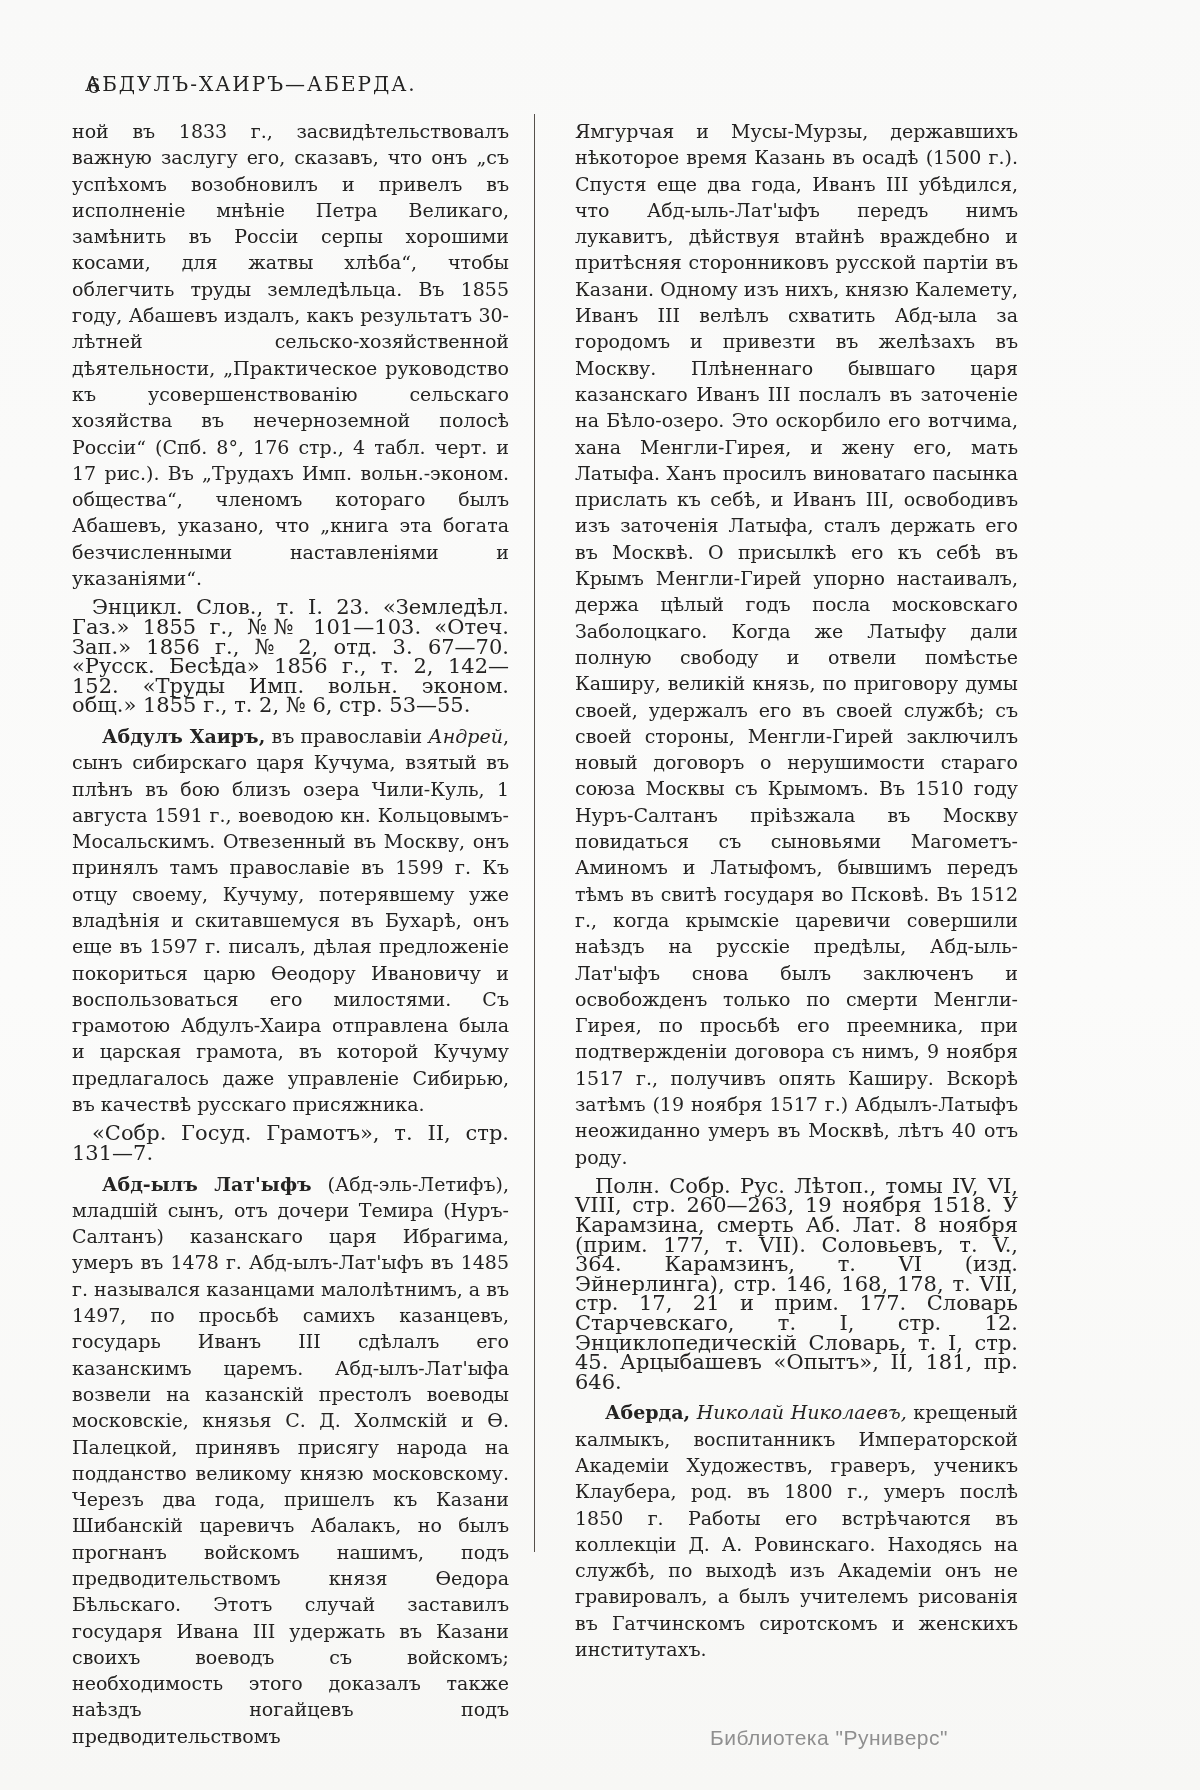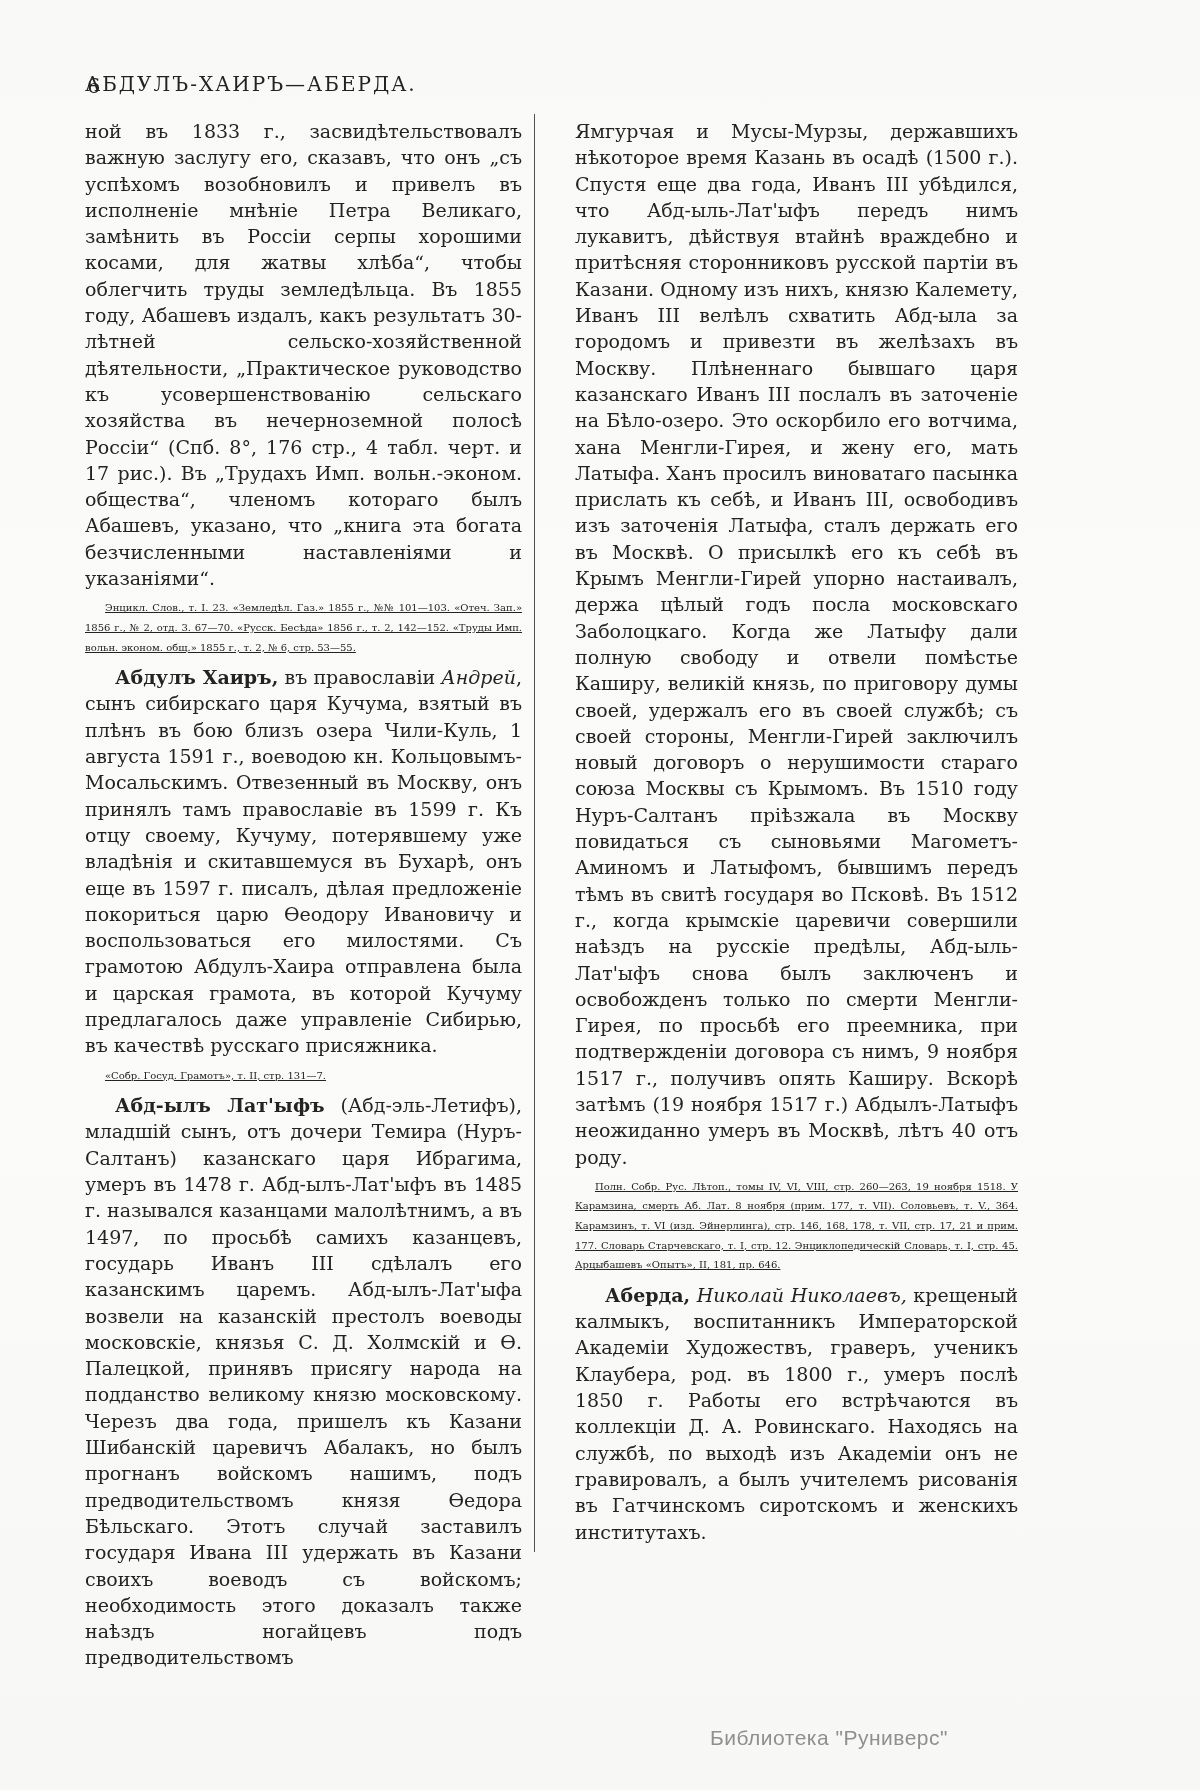--- a/index.html
+++ b/index.html
@@ -36,32 +36,31 @@
     width: 1px; height: 1438px;
     background: #55504b;
   }
   .col {
     position: absolute;
     top: 118px;
     text-align: justify;
     font-size: 19px;
     line-height: 26.3px;
   }
-  .col-left  { left: 85px;  width: 437px; }
+  .col-left  { left: 72px;  width: 437px; }
   .col-right { left: 575px; width: 443px; }
   p { margin: 0; padding: 0; }
   p.cont { text-indent: 0; }
   p.entry { text-indent: 30px; margin-top: 3px; }
   .bib {
-    font-size: 10px;
+    font-size: 21px;
     line-height: 19.6px;
     text-indent: 20px;
     margin: 7px 0 7px 0;
     text-align: justify;
-    text-decoration: underline;
   }
   .headword { font-weight: bold; }
   .person-name { font-style: italic; }
   .watermark {
     position: absolute;
     right: 252px; top: 1726px;
     font-family: "Liberation Sans", sans-serif;
     font-size: 21px;
     color: #8f8f8f;
     letter-spacing: 0.5px;

